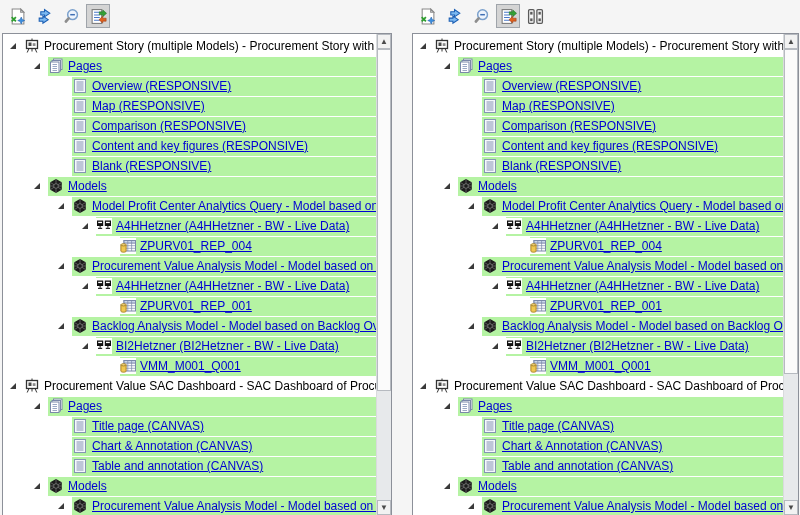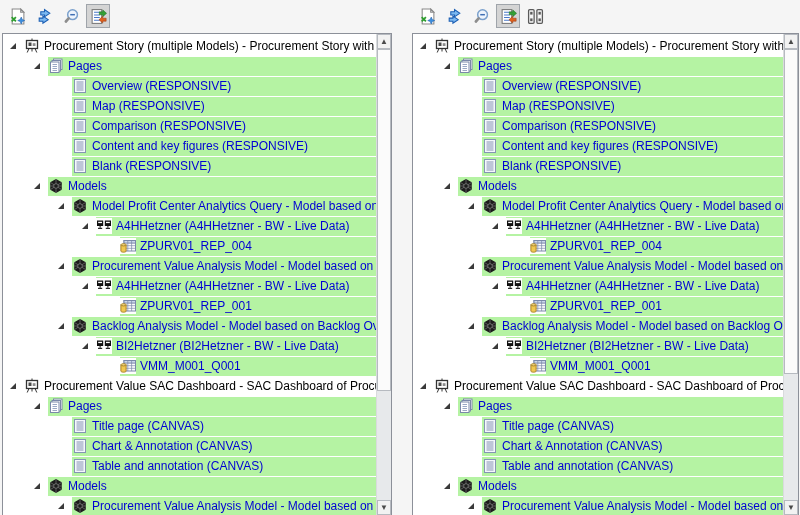--- a/index.html
+++ b/index.html
@@ -26,21 +26,21 @@
   .rows{position:absolute;left:1px;top:2px;right:15px;bottom:0;overflow:hidden;}
   .row{height:20px;display:flex;align-items:center;white-space:nowrap;}
   .indent{flex:none;height:20px;}
   .expander{width:16px;height:20px;flex:none;display:flex;align-items:center;justify-content:flex-start;}
   .hl{display:flex;align-items:center;flex:1;height:19px;overflow:hidden;min-width:0;}
   .row.highlighted .hl{background:var(--hl,#b5f3a3);}
   .icon{width:16px;height:16px;flex:none;margin-right:4px;display:inline-flex;}
   .icon svg{width:16px;height:16px;}
   .icon.chip{background:#ffffff;}
   .label{padding-right:3px;overflow:hidden;}
-  .row.highlighted .label{color:var(--blue,#0000d4);}
+  .row.highlighted .label{color:var(--blue,#0000d4);text-decoration:underline;}
   .row:not(.highlighted) .label{color:#000000;}
 
   .vscroll{position:absolute;top:0;right:0;bottom:0;width:15px;background:#e7e9eb;
            border-left:1px solid #d9dbdd;box-sizing:border-box;}
   .sbtn{position:absolute;left:0;width:14px;height:15px;background:#f2f2f2;
         border:1px solid #b6bac0;box-sizing:border-box;display:flex;align-items:center;
         justify-content:center;font-size:8px;line-height:8px;color:#4a4a4a;}
   .sbtn.up{top:0;}
   .sbtn.down{bottom:0;}
   .thumb{position:absolute;left:0;width:14px;background:#fbfbfb;

